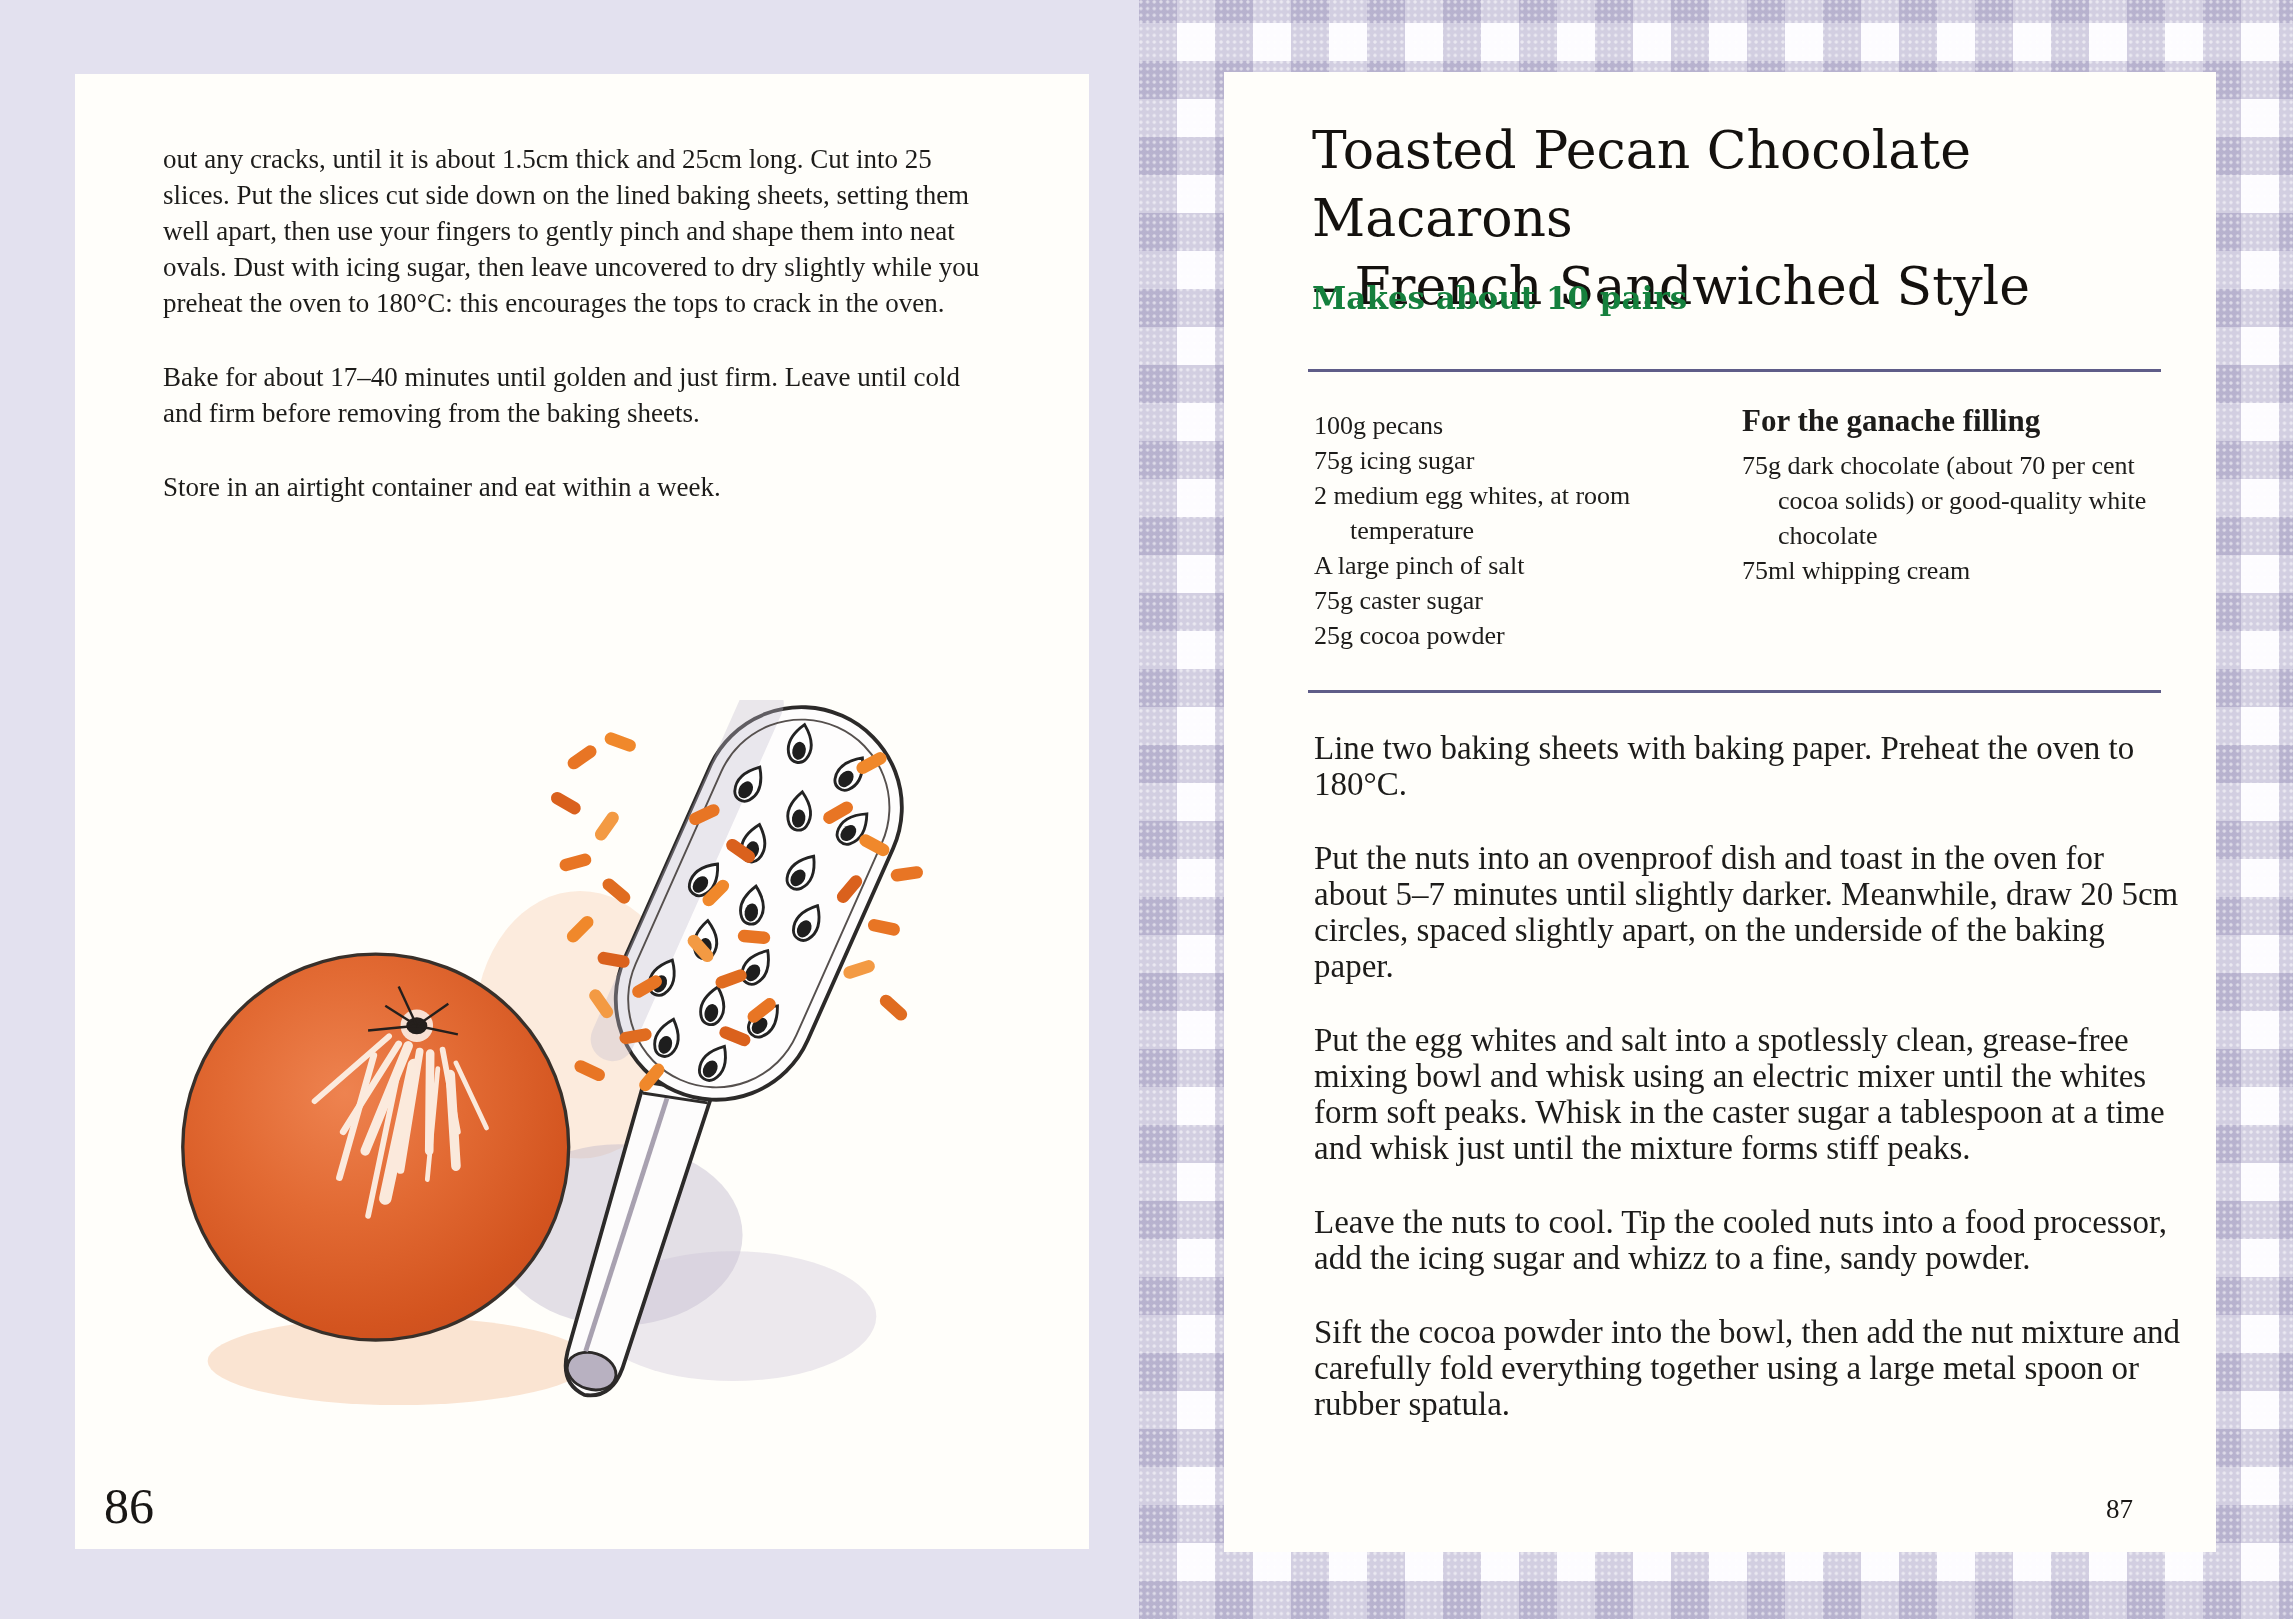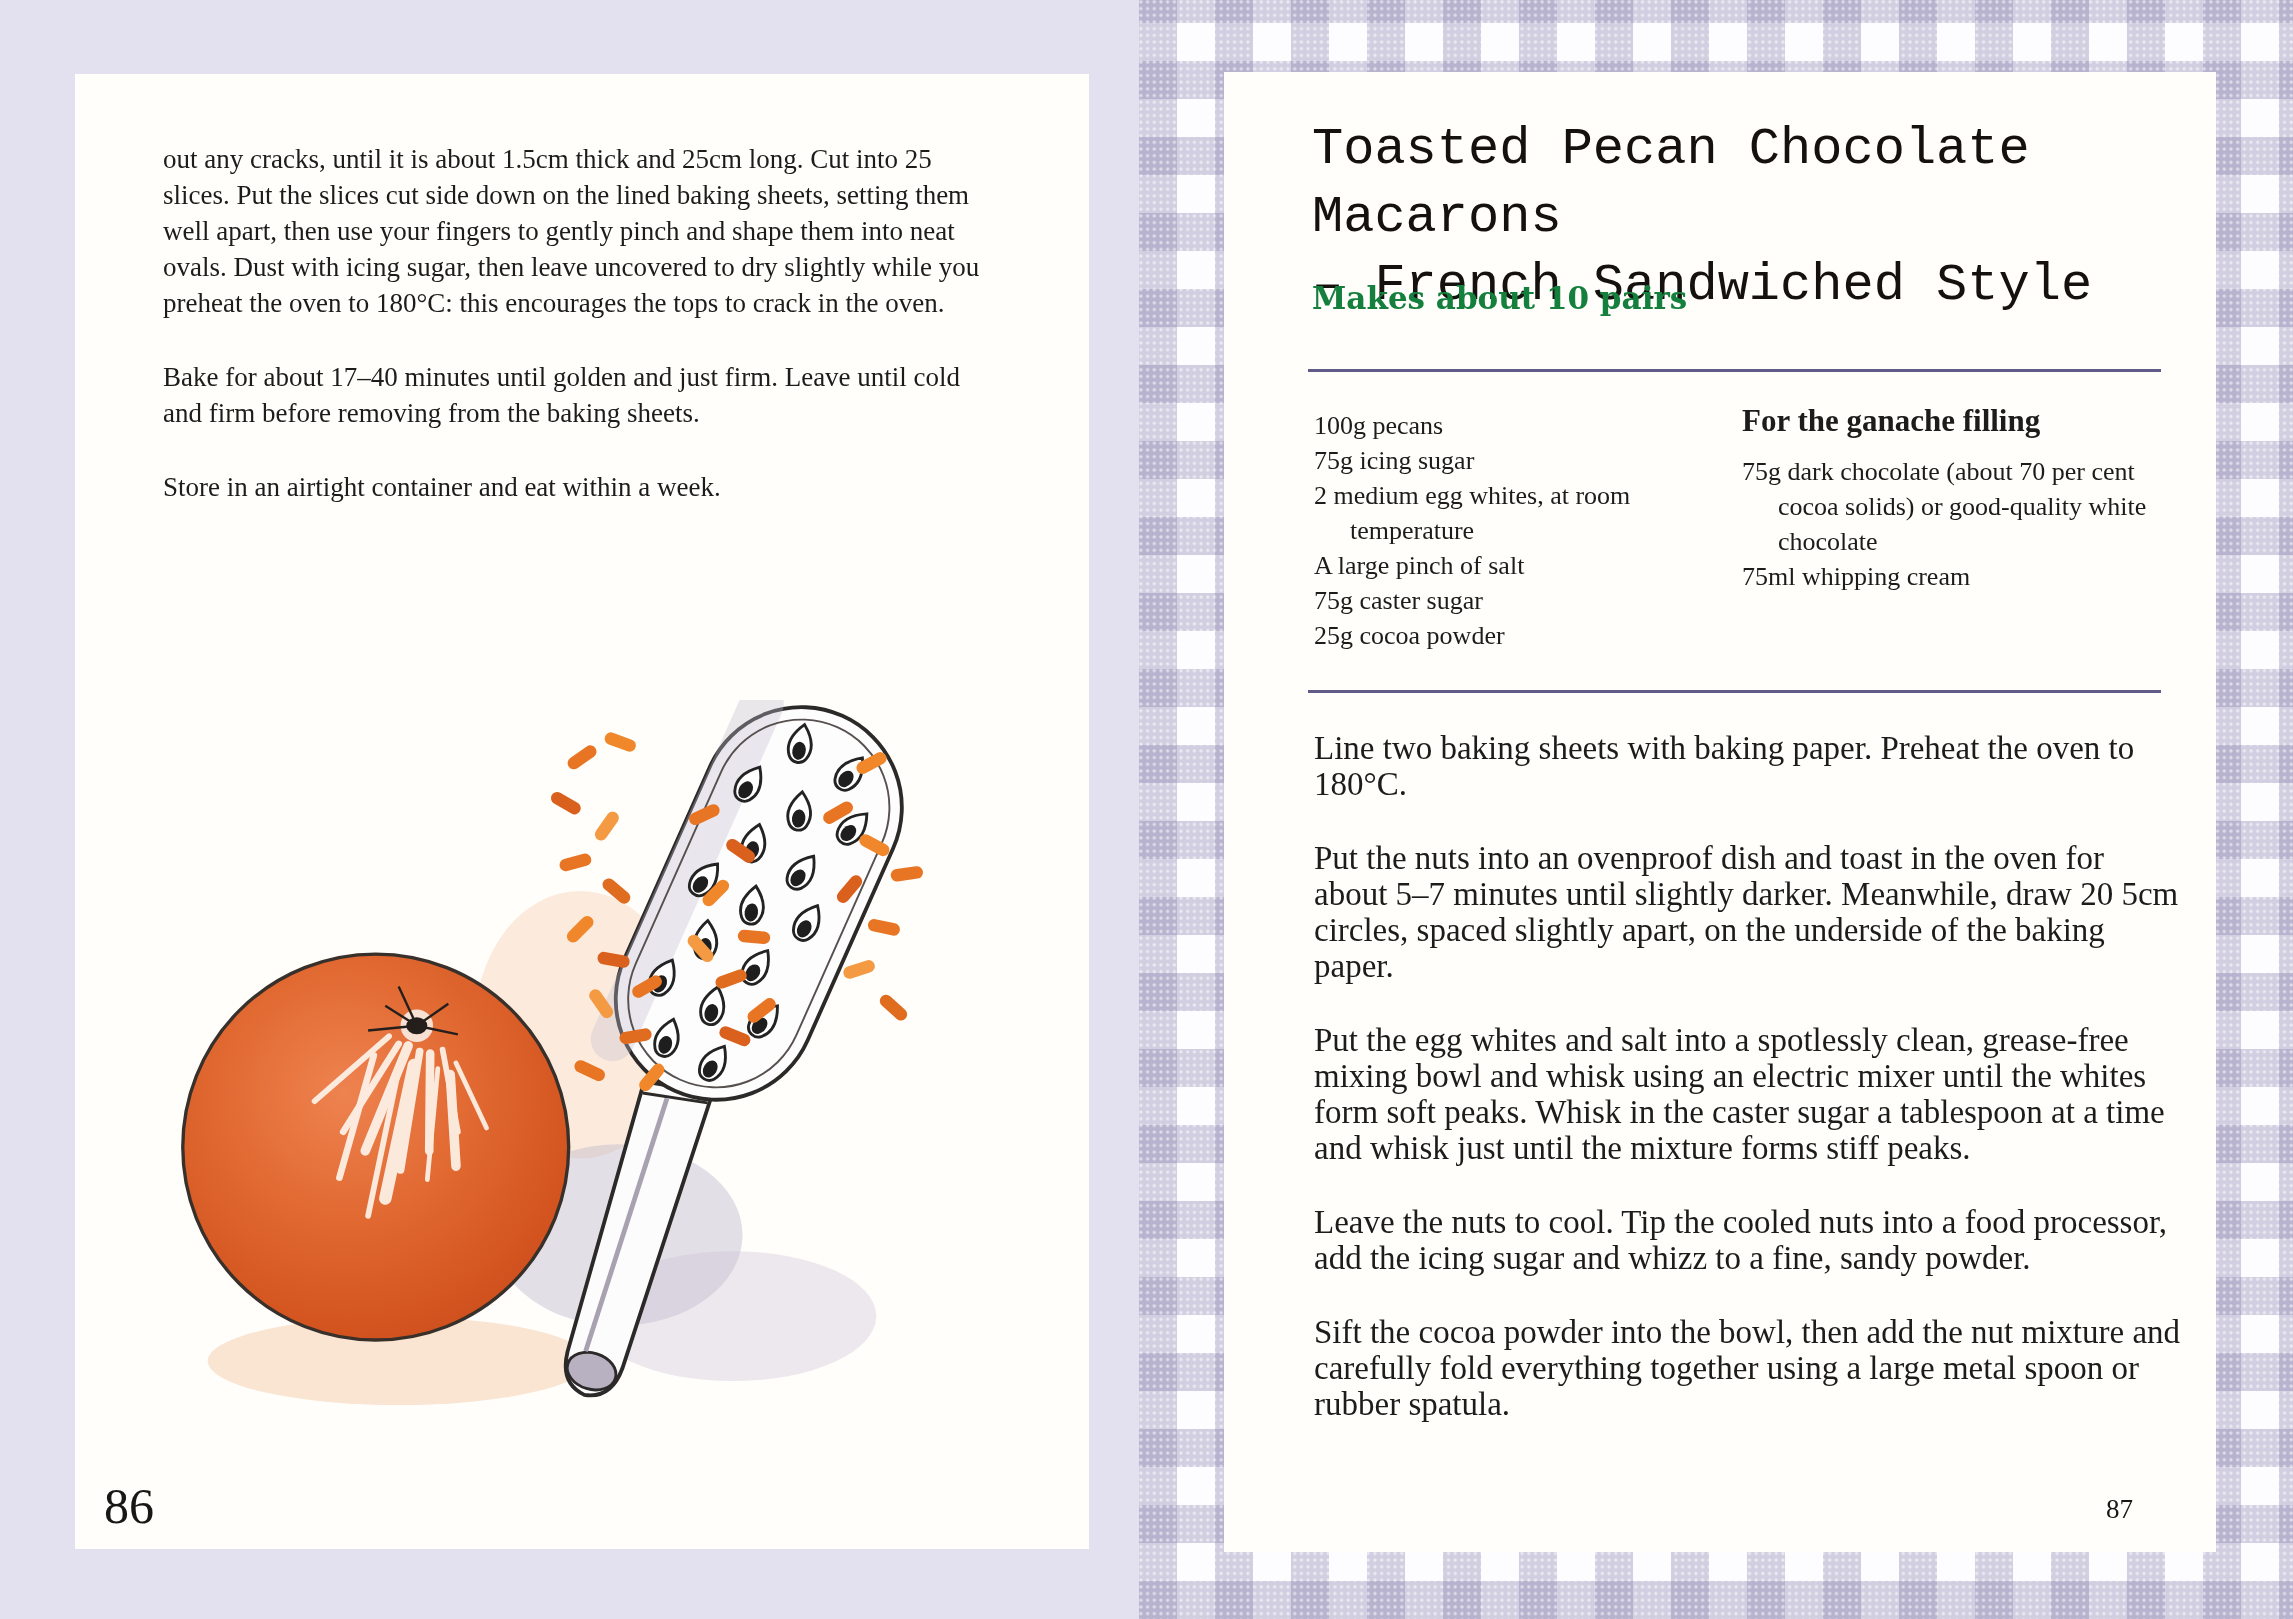--- a/index.html
+++ b/index.html
@@ -34,34 +34,34 @@
   .pagenum { color:#191715; }
   .pagenum-left  { position:absolute; left:29px;  top:1403px; font-size:50px; }
   .pagenum-right { position:absolute; left:882px; top:1422px; font-size:27px; }
 
   
   .title {
     position:absolute; left:88px; top:44px; width:889px; margin:0;
     font-family:"DejaVu Serif", serif; font-weight:normal;
     font-size:52px; line-height:68px; color:#14110e;
   }
-  .title span { display:block;font-family:Liberation Mono, monospace; }
+  .title span { display:block; }
   .yield {
     position:absolute; left:88px; top:208px;
     font-family:"DejaVu Serif", serif; font-weight:bold; font-size:31px;
     color:#15803d;
   }
   .rule { position:absolute; left:84px; width:853px; height:2.9px; background:#5f5d88; }
   .rule1 { top:297px; }
   .rule2 { top:618px; }
   .ing-col { position:absolute; font-size:26px; line-height:35px; }
   .ing-col1 { left:90px;  top:336px; width:413px; }
   .ing-col2 { left:518px; top:329px; width:417px; }
   .ing { padding-left:36px; text-indent:-36px; }
-  .ing-head { font-weight:bold; font-size:31px; line-height:40px; margin-bottom:13px; }
+  .ing-head { font-weight:bold; font-size:31px; line-height:40px; margin-bottom:7px; }
   .method { position:absolute; left:90px; top:658px; width:868px;
             font-size:33px; line-height:36px; }
   .method p { margin:0 0 38px 0; }
 </style>
 </head>
 <body>
 
 <div class="canvas">
 
   <div class="bg-left"></div>

